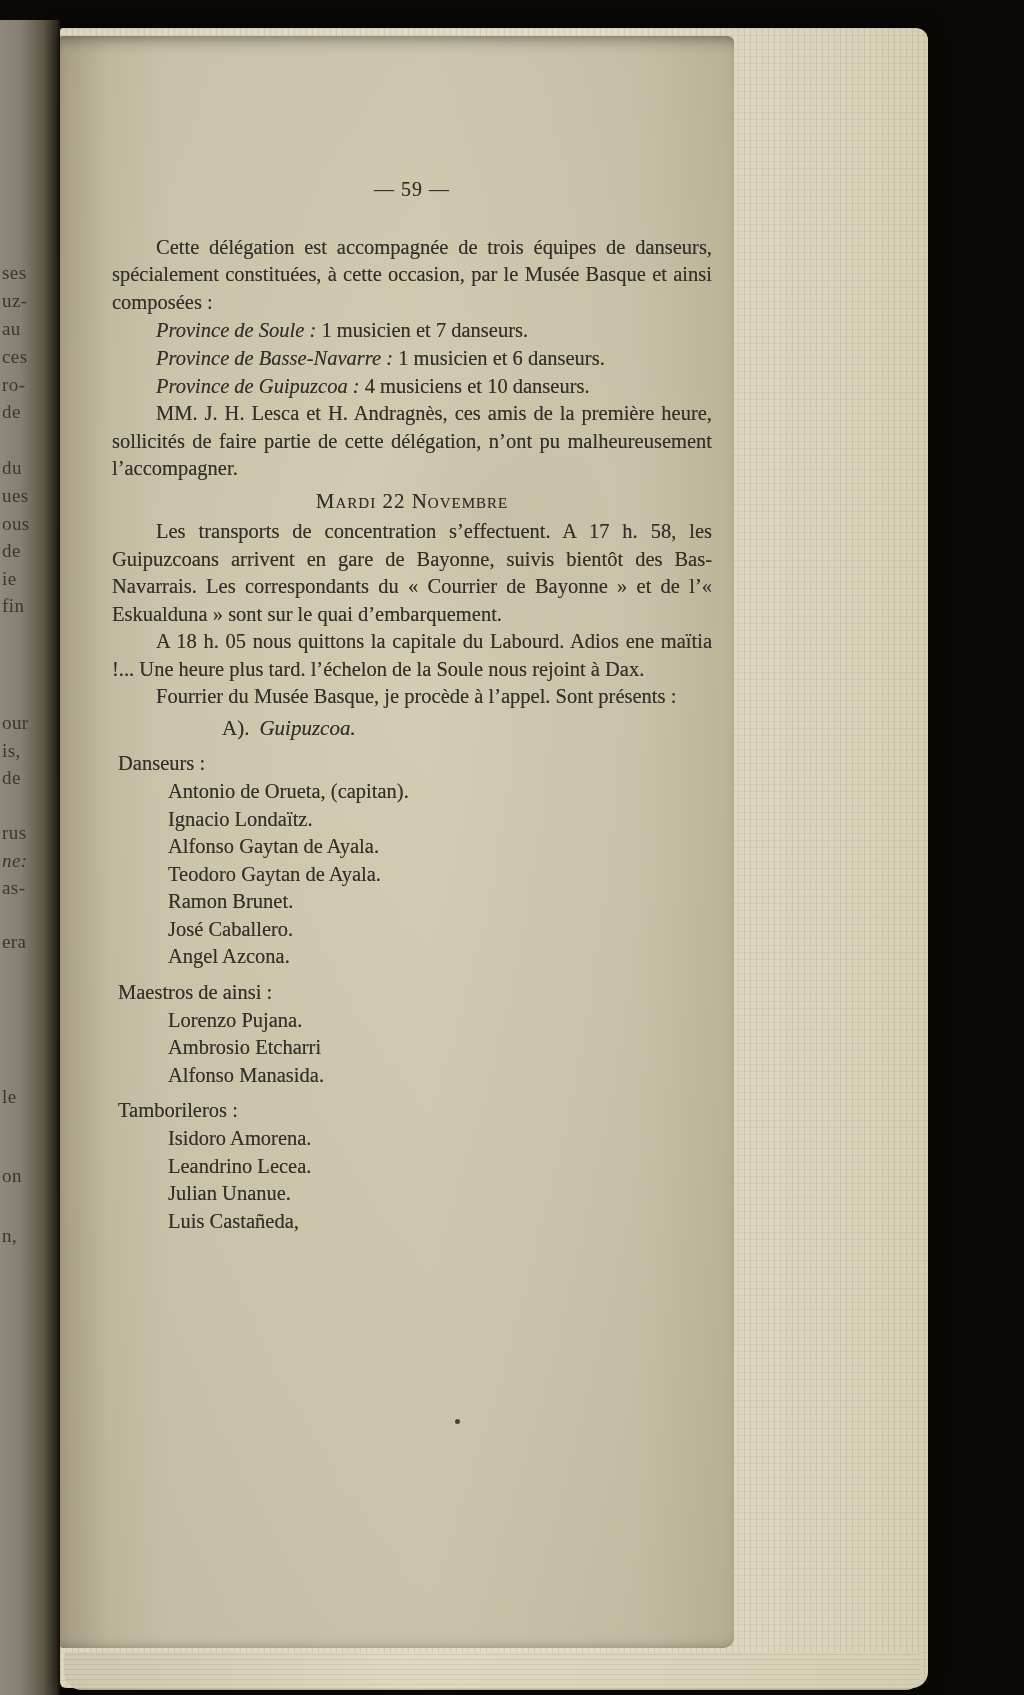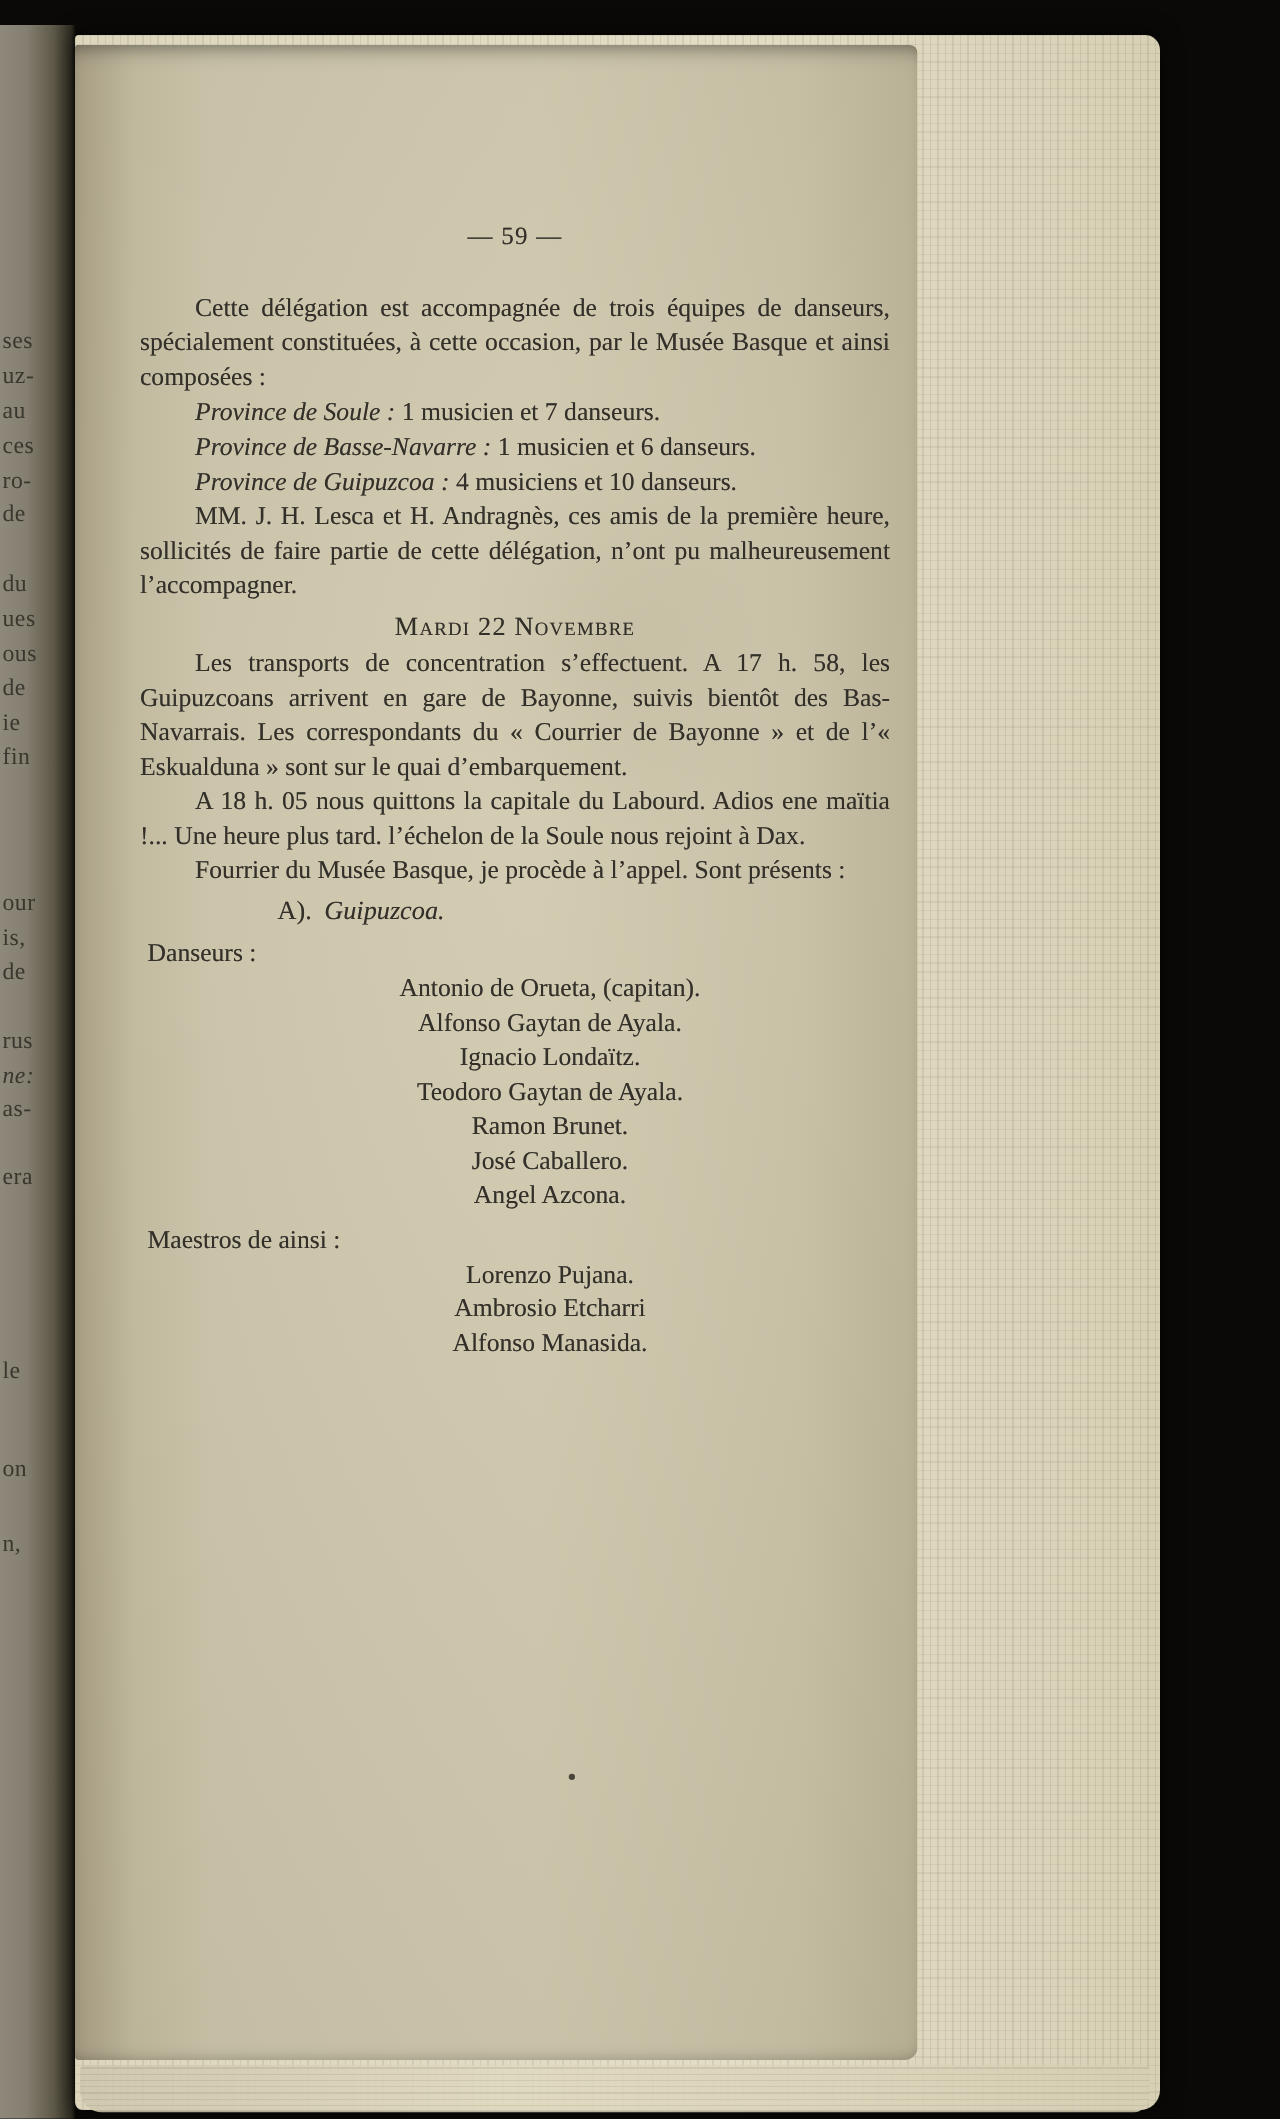--- a/index.html
+++ b/index.html
@@ -52,21 +52,21 @@
   .prov-label::after{content:"\00a0";}
 
   .day-heading{text-align:center;font-variant:small-caps;font-size:21px;
     letter-spacing:1px;margin:5px 0 3px 0;}
 
   .subheading{margin:4px 0 6px 110px;font-size:21px;}
   .sub-title{font-style:italic;margin-left:10px;}
 
   .list-section{margin-top:6px;}
   .list-label{margin-left:6px;line-height:30px;}
-  .list-item{margin-left:56px;line-height:27.5px;text-align:center;}
+  .list-item{margin-left:56px;line-height:27.5px;}
 
   .ink-speck{position:absolute;left:395px;top:1383px;width:5px;height:5px;
     border-radius:50%;background:rgba(40,36,28,0.8);}
 
   
   .bottom-edge{position:absolute;left:64px;top:1652px;width:856px;height:38px;
     border-radius:4px 4px 14px 18px;
     background:
       repeating-linear-gradient(0deg,rgba(0,0,0,0.08) 0 1px,rgba(255,255,255,0) 1px 5px),
       linear-gradient(90deg,#cfc8ae 0%,#e0dac1 40%,#d6cfb4 100%);
@@ -130,33 +130,40 @@
       <p class="body-par">A 18 h. 05 nous quittons la capitale du Labourd. Adios ene maïtia !... Une heure plus tard. l’échelon de la Soule nous rejoint à Dax.</p>
       <p class="body-par">Fourrier du Musée Basque, je procède à l’appel. Sont présents :</p>
 
       <div class="subheading">
         <span class="sub-prefix">A).</span><span class="sub-title">Guipuzcoa.</span>
       </div>
 
       <div class="list-section">
         <div class="list-label">Danseurs :</div>
         <div class="list-item">Antonio de Orueta, (capitan).</div>
+        <div class="list-item">Ignacio Londaïtz.</div>
         <div class="list-item">Alfonso Gaytan de Ayala.</div>
-        <div class="list-item">Ignacio Londaïtz.</div>
         <div class="list-item">Teodoro Gaytan de Ayala.</div>
         <div class="list-item">Ramon Brunet.</div>
         <div class="list-item">José Caballero.</div>
         <div class="list-item">Angel Azcona.</div>
       </div>
 
       <div class="list-section">
         <div class="list-label">Maestros de ainsi :</div>
         <div class="list-item">Lorenzo Pujana.</div>
         <div class="list-item">Ambrosio Etcharri</div>
         <div class="list-item">Alfonso Manasida.</div>
       </div>
 
+      <div class="list-section">
+        <div class="list-label">Tamborileros :</div>
+        <div class="list-item">Isidoro Amorena.</div>
+        <div class="list-item">Leandrino Lecea.</div>
+        <div class="list-item">Julian Unanue.</div>
+        <div class="list-item">Luis Castañeda,</div>
+      </div>
 
     </div>
     <div class="ink-speck"></div>
   </div>
 
 </div>
 
 </body></html>

